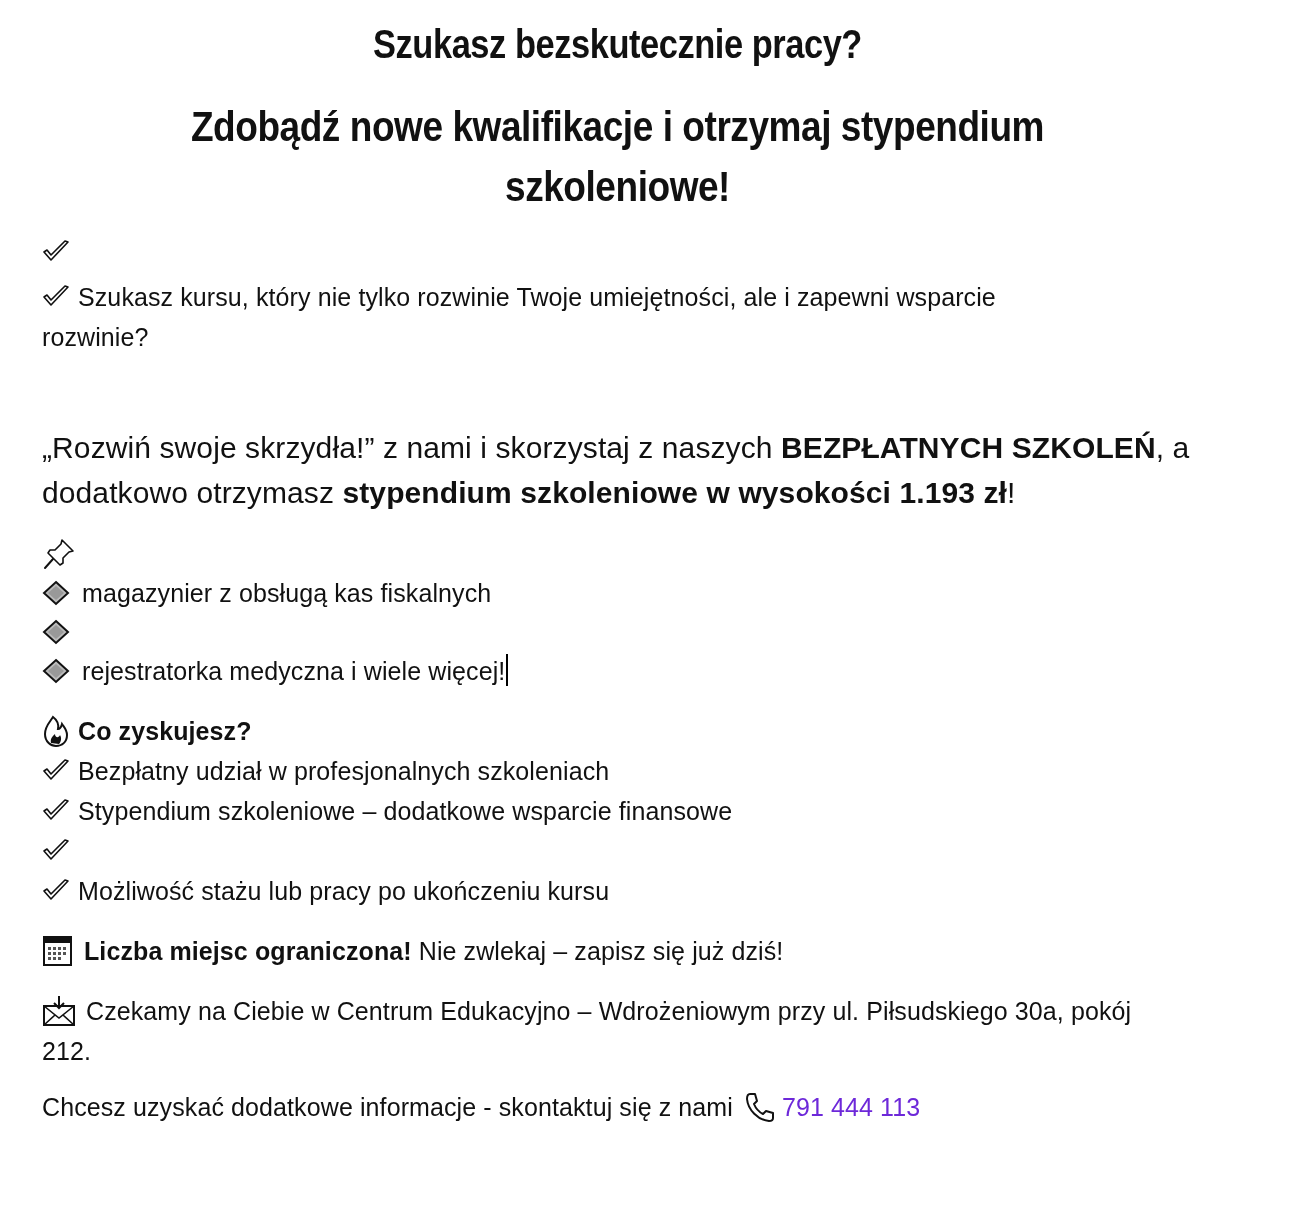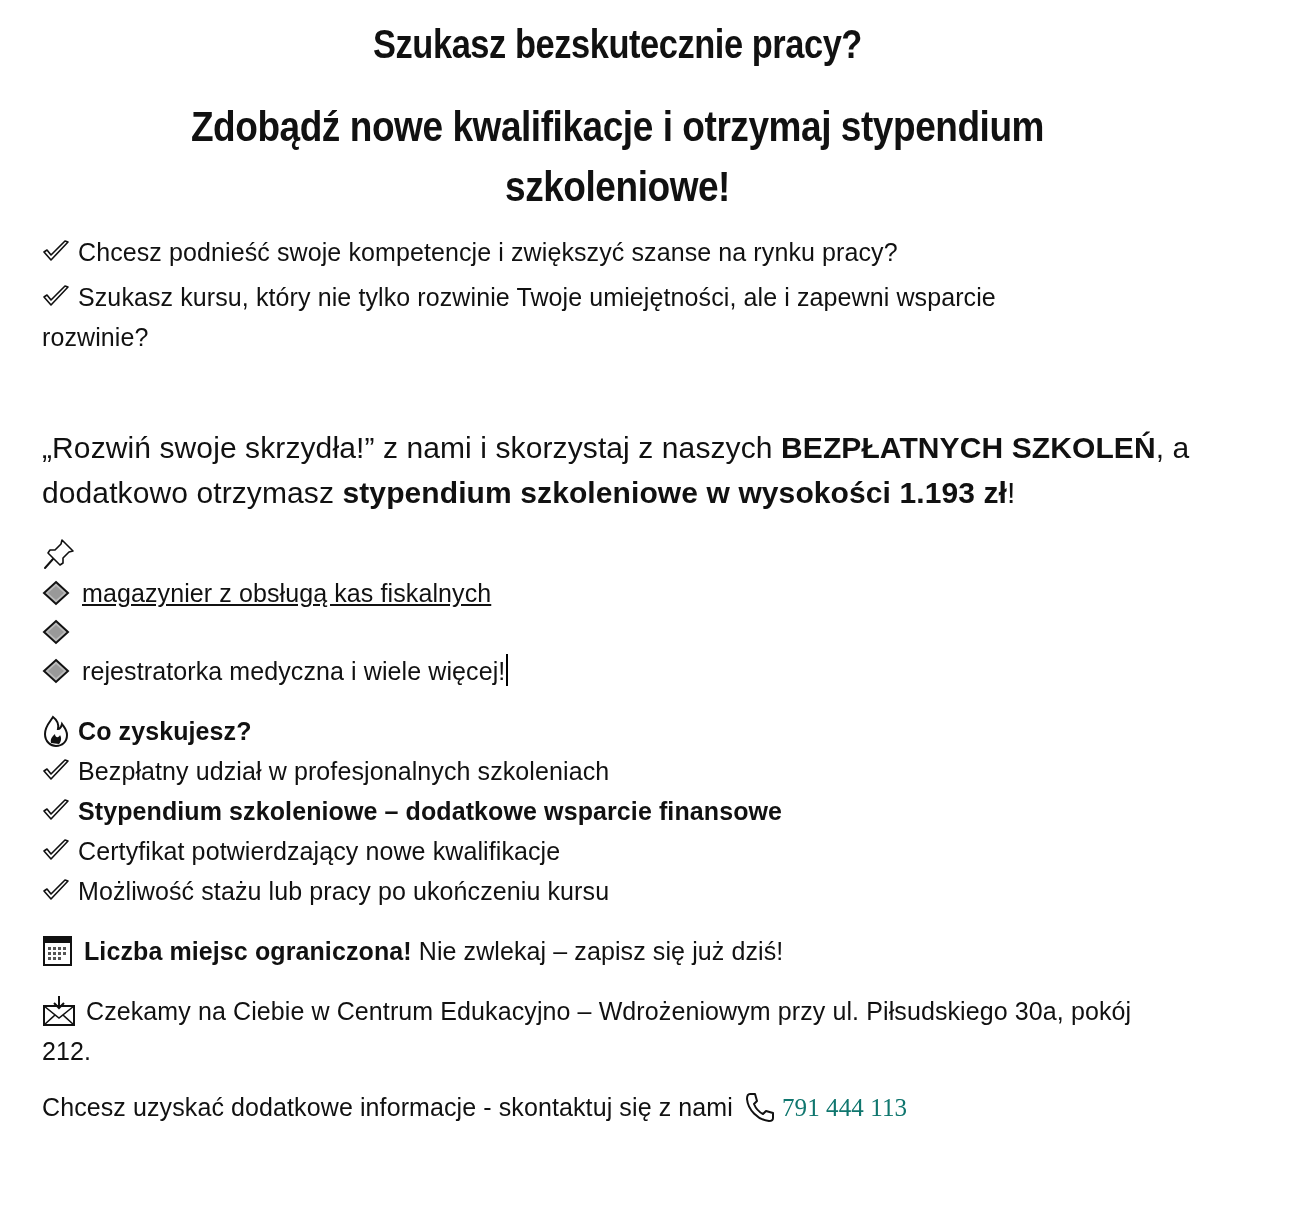--- a/index.html
+++ b/index.html
@@ -27,40 +27,40 @@
 
 <h1 class="title" id="t1">Szukasz bezskutecznie pracy?</h1>
 <h2 class="title" id="t2">
   <span>Zdobądź nowe kwalifikacje i otrzymaj stypendium</span><br>
   <span>szkoleniowe!</span>
 </h2>
 
 <p class="p" style="top:232px;">
   <svg class="chk" viewBox="0 0 28 24">
       <path d="M2 13 L9 21 L26 3 L23 2 L9 16 L5 11 Z" fill="none" stroke="#111" stroke-width="1.6" stroke-linejoin="round"></path>
-    </svg><span>Chcesz podnieść swoje kompetencje i zwiększyć szanse na rynku pracy?</span>
+    </svg>
 </p>
 <p class="p" style="top:277px;">
   <svg class="chk" viewBox="0 0 28 24">
       <path d="M2 13 L9 21 L26 3 L23 2 L9 16 L5 11 Z" fill="none" stroke="#111" stroke-width="1.6" stroke-linejoin="round"></path>
     </svg><span>Szukasz kursu, który nie tylko rozwinie Twoje umiejętności, ale i zapewni wsparcie</span><br>
   <span>rozwinie?</span>
 </p>
 
 <p class="p big" style="top:377px;">
   <span>„Rozwiń swoje skrzydła!” z nami i skorzystaj z naszych </span><b>BEZPŁATNYCH SZKOLEŃ</b><span>, a dodatkowo otrzymasz </span><b>stypendium szkoleniowe w wysokości 1.193 zł</b><span>!</span>
 </p>
 
 <p class="p" style="top:534px;">
   <svg class="ico" viewBox="0 0 34 34">
     <path d="M20 3 L31 14 L27 15 L21 21 L21 26 L18 28 L6 16 L8 13 L13 13 L19 7 Z" fill="none" stroke="#111" stroke-width="1.6" stroke-linejoin="round"></path>
     <path d="M11 22 L3 31" stroke="#111" stroke-width="2" stroke-linecap="round"></path>
   </svg>
 </p>
-<p class="p" style="top:573px;text-decoration:underline;">
+<p class="p" style="top:573px;">
   <svg class="dia" viewBox="0 0 28 26">
       <polygon points="14,2 26,13 14,24 2,13" fill="#bbb" stroke="#111" stroke-width="2"></polygon>
       <polygon points="14,6 22,13 14,20 6,13" fill="#999"></polygon>
     </svg><span>magazynier z obsługą kas fiskalnych</span>
 </p>
 <p class="p" style="top:612px;">
   <svg class="dia" viewBox="0 0 28 26">
       <polygon points="14,2 26,13 14,24 2,13" fill="#bbb" stroke="#111" stroke-width="2"></polygon>
       <polygon points="14,6 22,13 14,20 6,13" fill="#999"></polygon>
     </svg>
@@ -76,29 +76,29 @@
   <svg class="ico" style="width:28px;margin-right:8px;" viewBox="0 0 28 34">
     <path d="M11 3 C 8 8, 3 12, 3 20 C 3 28, 9 32, 14 32 C 20 32, 25 28, 25 21 C 25 16, 22 13, 20 10 C 19 14, 17 15, 16 15 C 17 10, 15 6, 11 3 Z" fill="none" stroke="#111" stroke-width="2"></path>
     <path d="M9 29 C 8 24, 11 22, 13 20 C 13 24, 17 24, 18 21 C 20 24, 19 28, 17 30" fill="#111"></path>
   </svg><b>Co zyskujesz?</b>
 </p>
 <p class="p" style="top:751px;">
   <svg class="chk" viewBox="0 0 28 24">
       <path d="M2 13 L9 21 L26 3 L23 2 L9 16 L5 11 Z" fill="none" stroke="#111" stroke-width="1.6" stroke-linejoin="round"></path>
     </svg><span>Bezpłatny udział w profesjonalnych szkoleniach</span>
 </p>
-<p class="p" style="top:791px;font-weight:bold;">
+<p class="p" style="top:791px;">
   <svg class="chk" viewBox="0 0 28 24">
       <path d="M2 13 L9 21 L26 3 L23 2 L9 16 L5 11 Z" fill="none" stroke="#111" stroke-width="1.6" stroke-linejoin="round"></path>
     </svg><span>Stypendium szkoleniowe – dodatkowe wsparcie finansowe</span>
 </p>
 <p class="p" style="top:831px;">
   <svg class="chk" viewBox="0 0 28 24">
       <path d="M2 13 L9 21 L26 3 L23 2 L9 16 L5 11 Z" fill="none" stroke="#111" stroke-width="1.6" stroke-linejoin="round"></path>
-    </svg><span>Certyfikat potwierdzający nowe kwalifikacje</span>
+    </svg>
 </p>
 <p class="p" style="top:871px;">
   <svg class="chk" viewBox="0 0 28 24">
       <path d="M2 13 L9 21 L26 3 L23 2 L9 16 L5 11 Z" fill="none" stroke="#111" stroke-width="1.6" stroke-linejoin="round"></path>
     </svg><span>Możliwość stażu lub pracy po ukończeniu kursu</span>
 </p>
 
 <p class="p" style="top:931px;text-align:center;">
   <svg class="ico" style="width:32px;" viewBox="0 0 32 34">
     <rect x="2" y="3" width="27" height="28" fill="#fff" stroke="#111" stroke-width="2"></rect>
@@ -125,14 +125,14 @@
     <path d="M2 12 L17 24 L32 12 M2 31 L13 21 M32 31 L21 21" fill="none" stroke="#111" stroke-width="1.6"></path>
     <path d="M17 2 L17 14 M12 9 L17 14 L22 9" fill="none" stroke="#111" stroke-width="2"></path>
   </svg><span>Czekamy na Ciebie w Centrum Edukacyjno – Wdrożeniowym przy ul. Piłsudskiego 30a, pokój</span><br>
   <span>212.</span>
 </p>
 
 <p class="p" style="top:1087px;">
   <span>Chcesz uzyskać dodatkowe informacje - skontaktuj się z nami</span>
   <svg class="ico" style="width:32px;margin:0 6px 0 4px;" viewBox="0 0 32 32">
     <path d="M6 3 L11 3 L13 10 L10 13 C 12 18, 15 21, 19 23 L22 20 L29 22 L29 27 C 29 29, 27 30, 25 30 C 14 29, 4 19, 3 8 C 3 5, 4 3, 6 3 Z" fill="none" stroke="#111" stroke-width="2" stroke-linejoin="round"></path>
-  </svg><a style="color:#0f766e;text-decoration:none;font-family:Liberation Serif, serif;">791 444 113</a>
+  </svg><a style="color:#6d28d9;text-decoration:none;">791 444 113</a>
 </p>
 
 </body></html>

